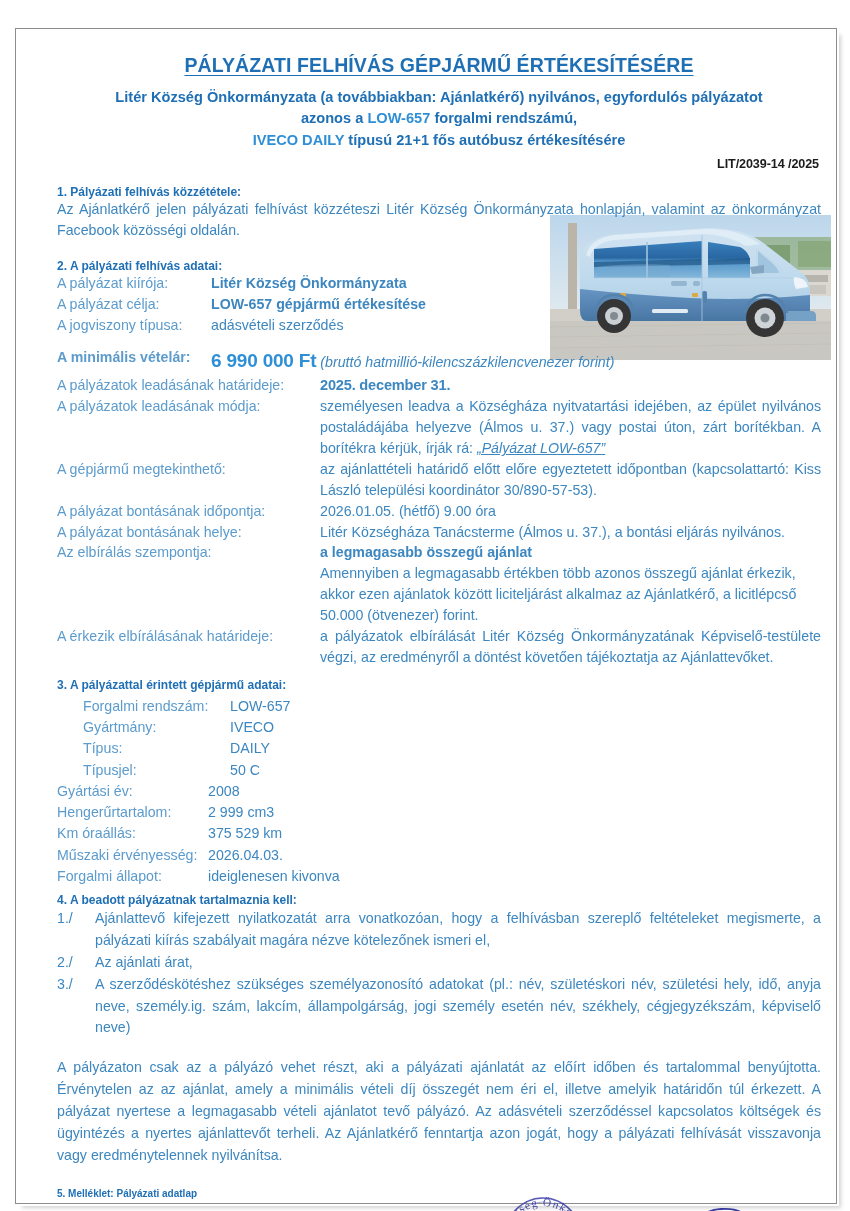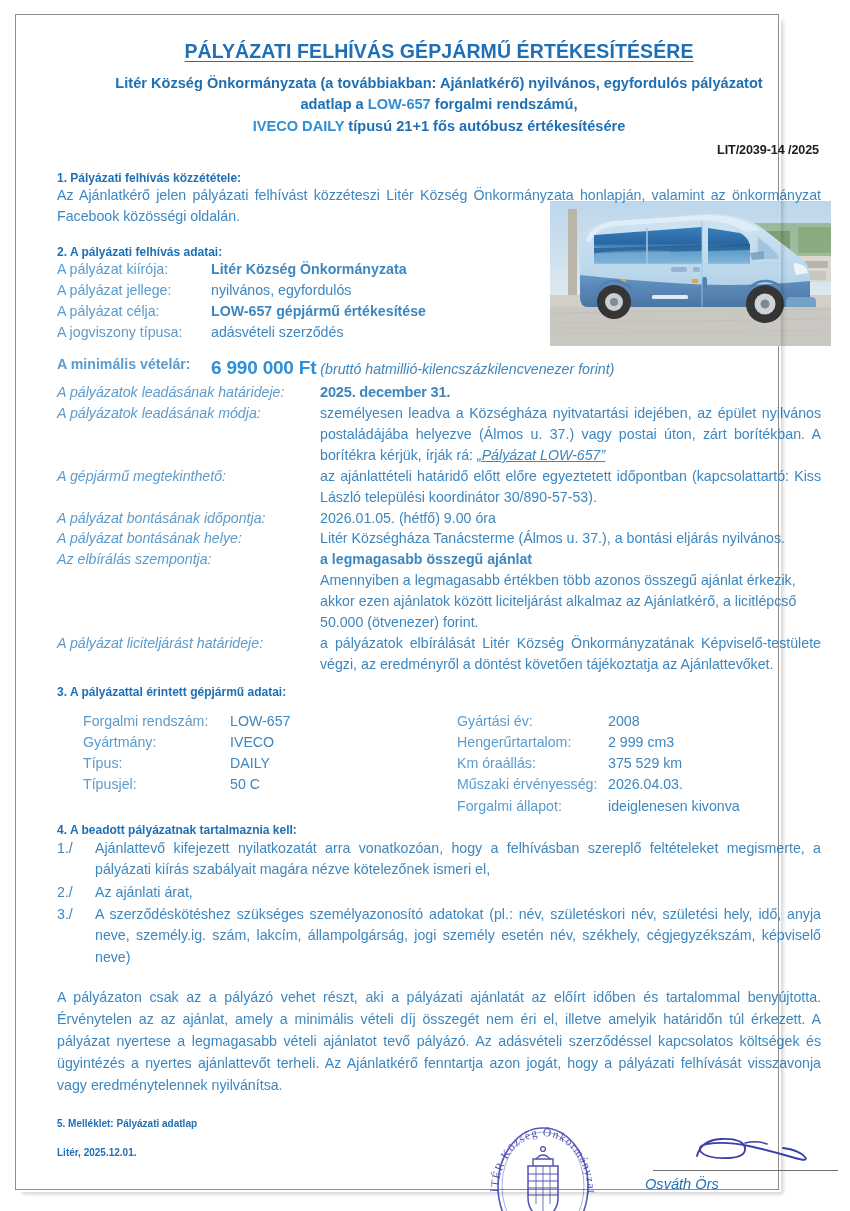--- a/index.html
+++ b/index.html
@@ -12,22 +12,22 @@
     height: 1211px;
     position: relative;
     font-family: "Liberation Sans", sans-serif;
     overflow: hidden;
   }
 
   
   #page-frame {
     position: absolute;
     left: 15px;
-    top: 14px;
-    width: 764px;
+    top: 28px;
+    width: 822px;
     height: 1176px;
     border: 1.5px solid #8d8d8d;
     box-sizing: border-box;
     background: #fff;
   }
   #page-frame::after {
     content: "";
     position: absolute;
     left: 2px;
     top: 2px;
@@ -105,21 +105,21 @@
     flex: 0 0 auto;
     color: #5b9bcd;
     white-space: nowrap;
   }
   .row .v {
     flex: 1 1 auto;
     color: #3d87c0;
   }
   .row .v.justify { text-align: justify; }
   .k-narrow { width: 154px; }
-  .k-wide   { width: 263px; font-style: italic; }
+  .k-wide   { width: 263px; }
   .bold { font-weight: bold; }
   .ital { font-style: italic; text-decoration: underline; }
 
   
   .price-amount {
     font-size: 19px;
     font-weight: bold;
     color: #2f8fd6;
     letter-spacing: -0.2px;
   }
@@ -146,21 +146,22 @@
     left: 534px;
     top: 186px;
     width: 281px;
     height: 145px;
     overflow: hidden;
   }
 
   
   #vehicle-data {
     display: flex;
-    margin-top: 12px;
+    margin-top: 4px;
+    flex-direction: column;
   }
   #vehicle-data .col { font-size: 14.2px; line-height: 1.5; }
   #vehicle-col-left  { width: 400px; padding-left: 26px; box-sizing: border-box; }
   #vehicle-col-right { flex: 1; }
   .vrow { display: flex; }
   .vrow .vk { color: #5b9bcd; white-space: nowrap; }
   .vrow .vv { color: #3d87c0; }
   #vehicle-col-left  .vk { width: 147px; }
   #vehicle-col-right .vk { width: 151px; }
 
@@ -322,45 +323,41 @@
     </svg>
   </div>
 
   <div id="content">
 
     <h1 id="doc-title">PÁLYÁZATI FELHÍVÁS GÉPJÁRMŰ ÉRTÉKESÍTÉSÉRE</h1>
 
     <div id="subtitle-block">
       <div>Litér Község Önkormányzata (a továbbiakban: Ajánlatkérő) nyilvános, egyfordulós pályázatot</div>
       <div>
-        <span>adatlap a </span><span class="sub-accent">LOW-657</span><span> forgalmi rendszámú,</span>
+        <span>azonos a </span><span class="sub-accent">LOW-657</span><span> forgalmi rendszámú,</span>
       </div>
       <div>
         <span class="sub-accent">IVECO DAILY</span><span> típusú 21+1 fős autóbusz értékesítésére</span>
       </div>
     </div>
 
     <div id="ref-number">LIT/2039-14 /2025</div>
 
     <div class="sp-14"></div>
 
     <div class="section-heading">1. Pályázati felhívás közzététele:</div>
     <p class="para">Az Ajánlatkérő jelen pályázati felhívást közzéteszi Litér Község Önkormányzata honlapján, valamint az önkormányzat Facebook közösségi oldalán.</p>
 
     <div class="sp-18"></div>
 
     <div class="section-heading">2. A pályázati felhívás adatai:</div>
 
     <div class="row">
       <span class="k k-narrow">A pályázat kiírója:</span>
       <span class="v bold">Litér Község Önkormányzata</span>
-    </div>
-    <div class="row">
-      <span class="k k-narrow">A pályázat jellege:</span>
-      <span class="v">nyilvános, egyfordulós</span>
     </div>
     <div class="row">
       <span class="k k-narrow">A pályázat célja:</span>
       <span class="v bold">LOW-657 gépjármű értékesítése</span>
     </div>
     <div class="row">
       <span class="k k-narrow">A jogviszony típusa:</span>
       <span class="v">adásvételi szerződés</span>
     </div>
 
@@ -399,21 +396,21 @@
 
     <div class="row">
       <span class="k k-wide">Az elbírálás szempontja:</span>
       <span class="v">
         <span class="bold" style="display:block;">a legmagasabb összegű ajánlat</span>
         <span class="justify" style="display:block;">Amennyiben a legmagasabb értékben több azonos összegű ajánlat érkezik, akkor ezen ajánlatok között liciteljárást alkalmaz az Ajánlatkérő, a licitlépcső 50.000 (ötvenezer) forint.</span>
       </span>
     </div>
 
     <div class="row">
-      <span class="k k-wide">A pályázat liciteljárást határideje:</span>
+      <span class="k k-wide">A érkezik elbírálásának határideje:</span>
       <span class="v justify">a pályázatok elbírálását Litér Község Önkormányzatának Képviselő-testülete végzi, az eredményről a döntést követően tájékoztatja az Ajánlattevőket.</span>
     </div>
 
     <div class="sp-10"></div>
 
     <div class="section-heading">3. A pályázattal érintett gépjármű adatai:</div>
 
     <div id="vehicle-data">
       <div class="col" id="vehicle-col-left">
         <div class="vrow">

